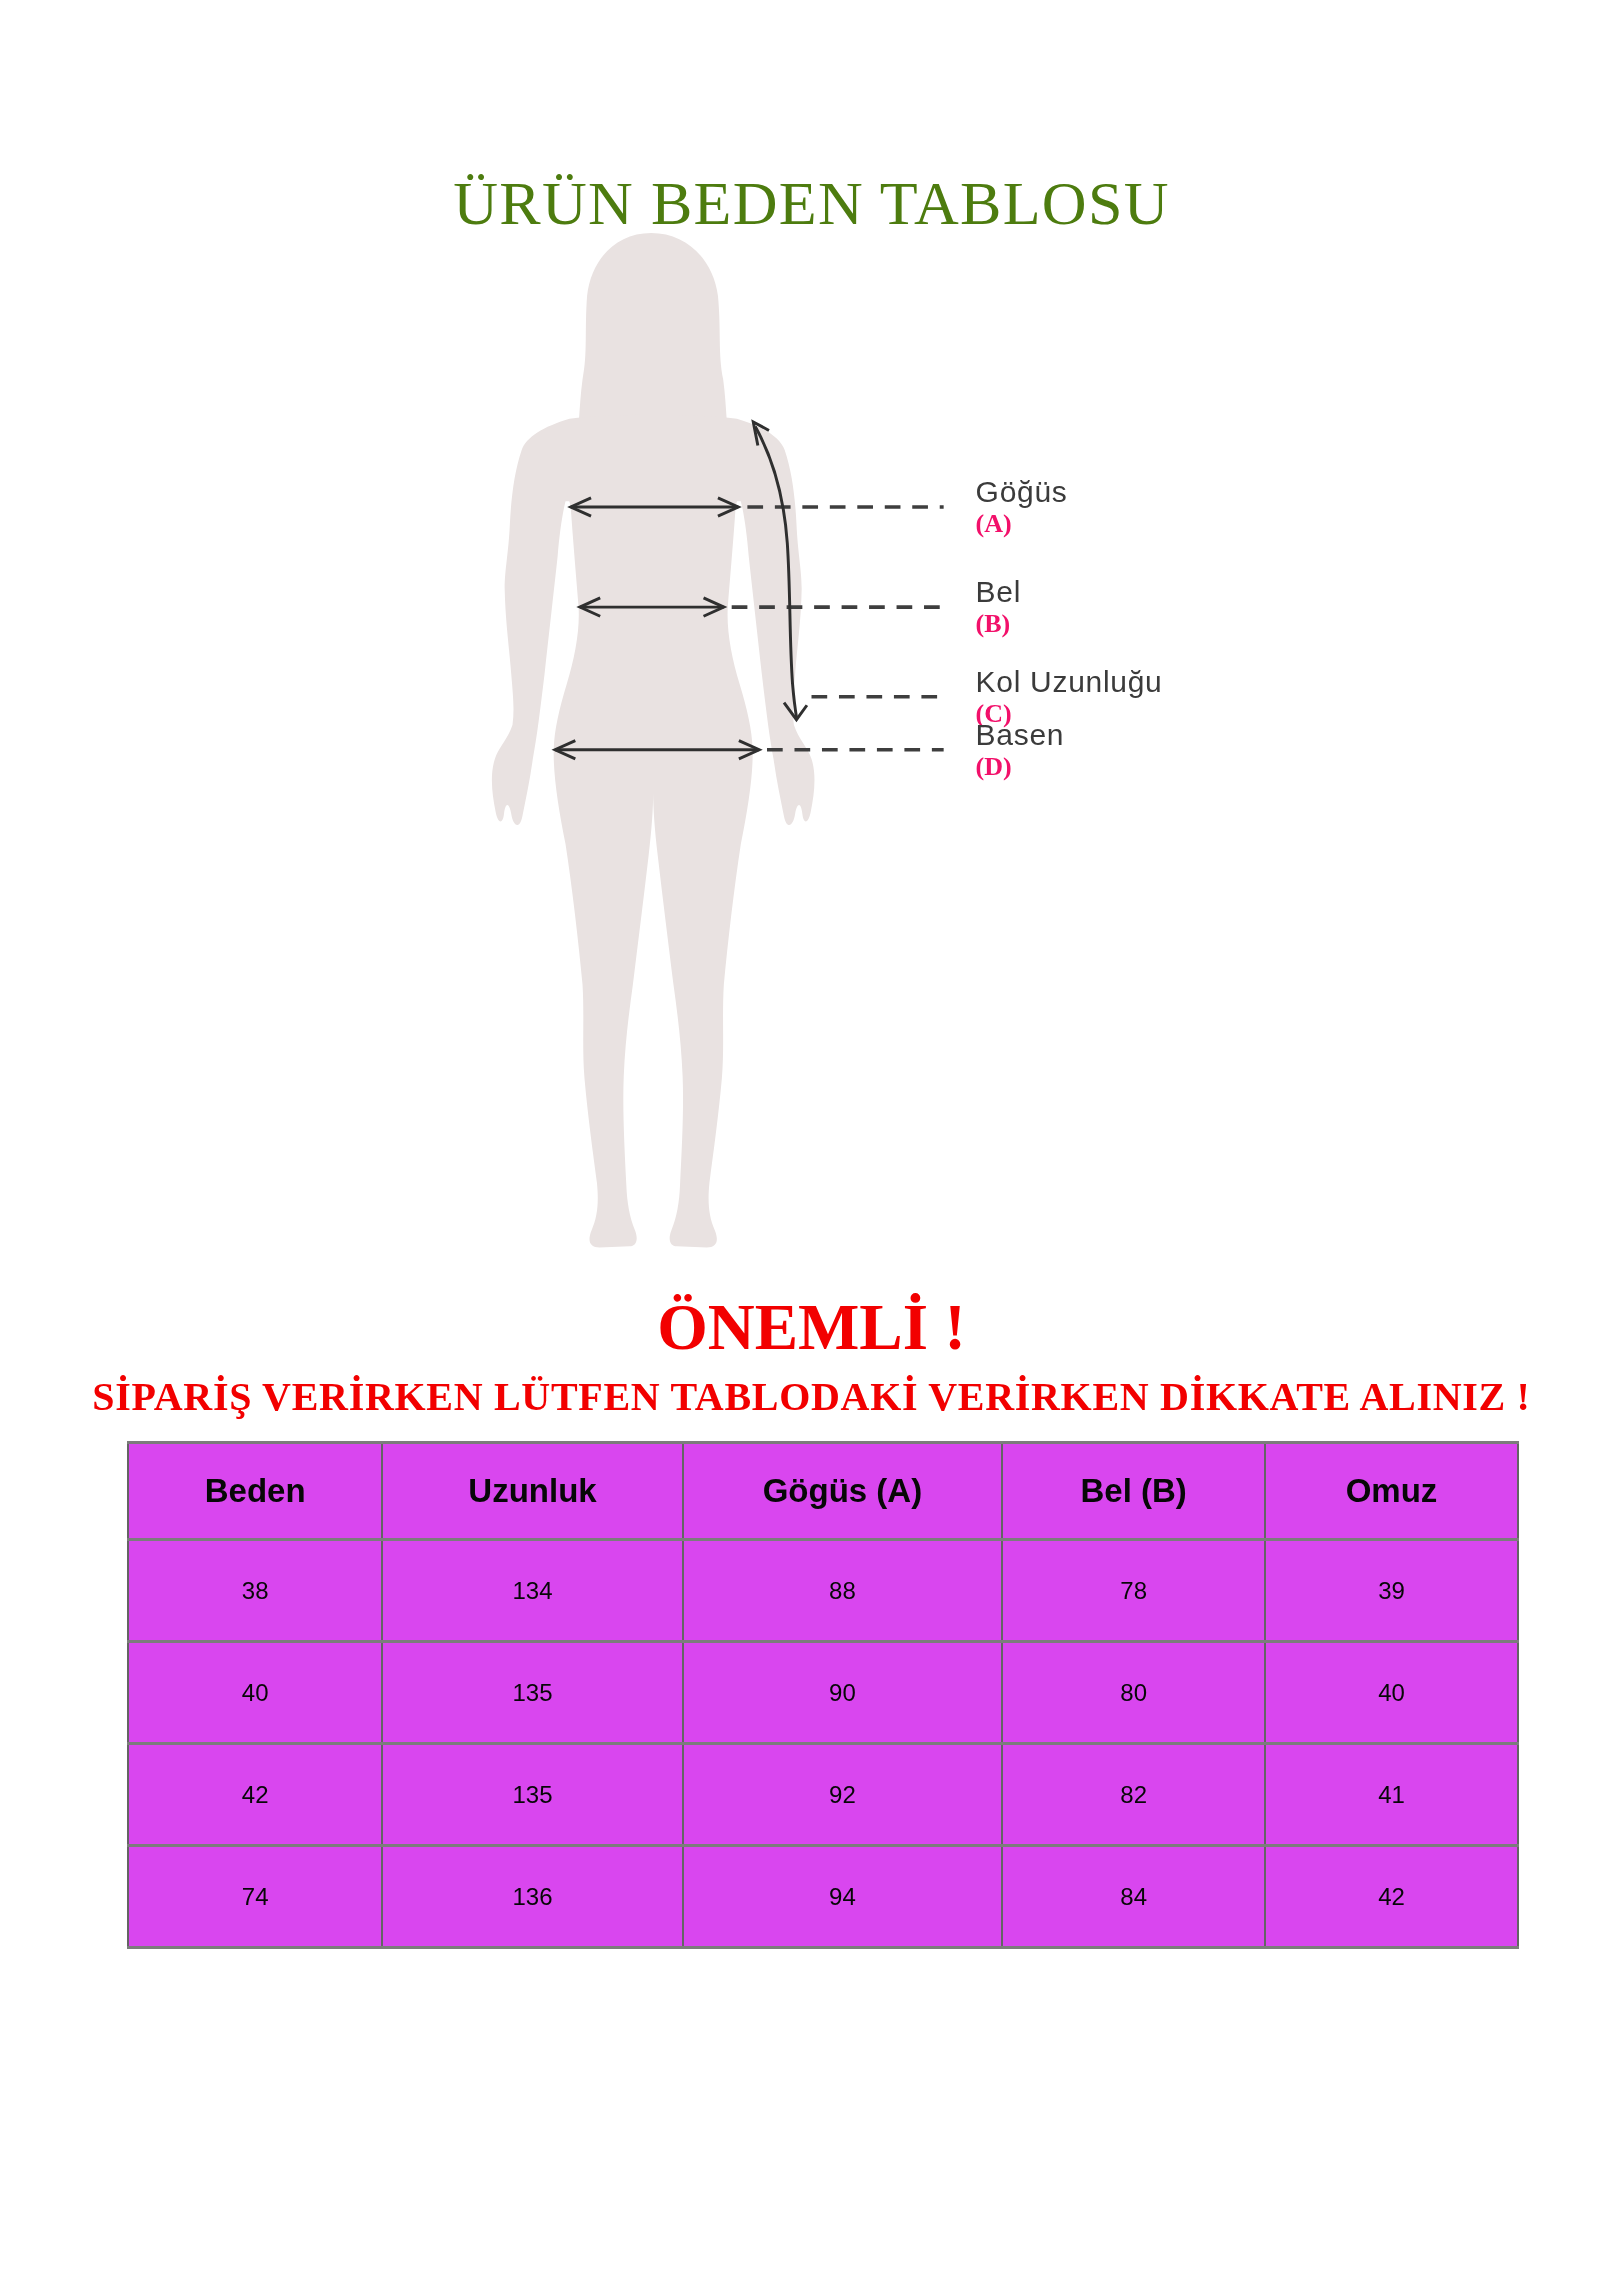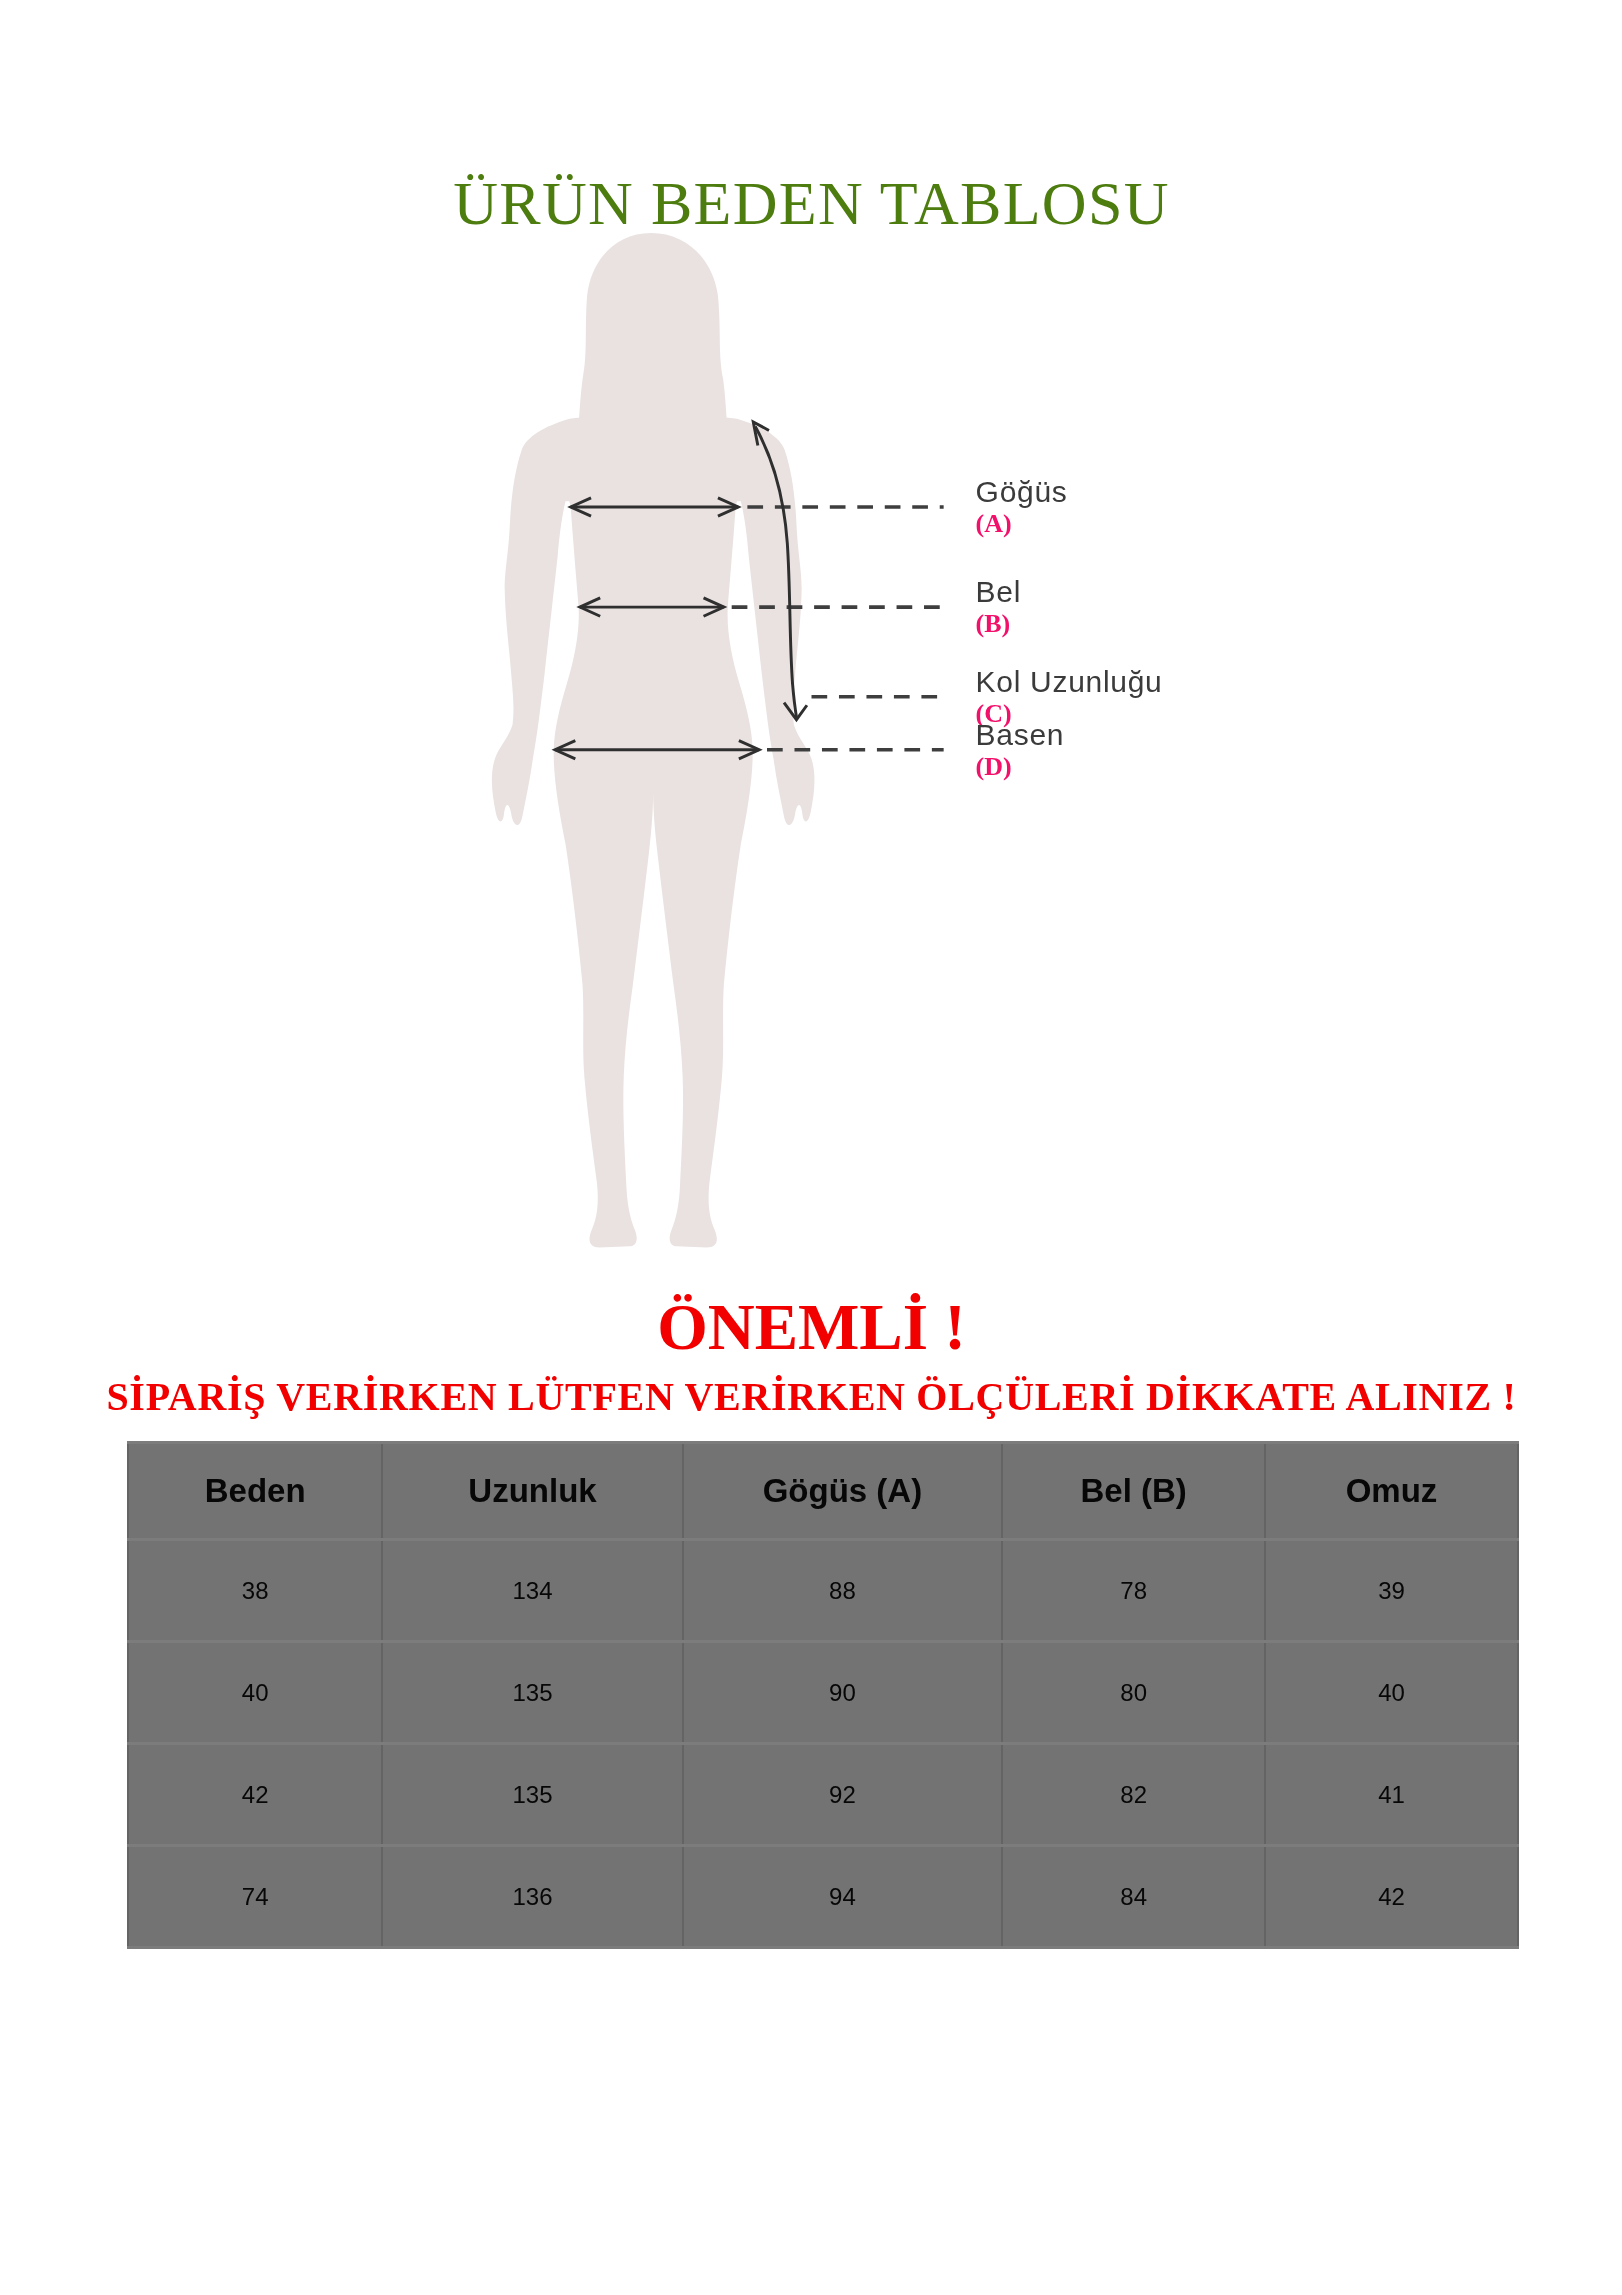--- a/index.html
+++ b/index.html
@@ -18,21 +18,21 @@
   .important-heading{position:absolute;top:1290px;left:0;width:100%;text-align:center;
         font-family:"Liberation Serif",serif;font-size:65px;font-weight:700;color:#f20000;}
   .warning-text{position:absolute;top:1373px;left:0;width:100%;text-align:center;
         font-family:"Liberation Serif",serif;font-size:40px;font-weight:700;color:#f20000;
         letter-spacing:0.7px;}
   table.size-table{position:absolute;left:127px;top:1441px;width:1392px;
         border-collapse:collapse;table-layout:fixed;}
   table.size-table th, table.size-table td{
         border-top:3.9px solid #7c7c7c;border-bottom:3.9px solid #7c7c7c;
         border-left:2px solid #646464;border-right:2px solid #646464;
-        text-align:center;vertical-align:middle;background:#737373;color:#070707;}
+        text-align:center;vertical-align:middle;background:#d946ef;color:#070707;}
   table.size-table th{height:92px;font-size:33px;font-weight:700;
         font-family:"Liberation Sans",sans-serif;}
   table.size-table td{height:97px;font-size:24px;font-weight:400;
         font-family:"Liberation Sans",sans-serif;}
 </style>
 </head>
 <body>
 
 <div class="page">
 
@@ -159,21 +159,21 @@
   <div class="mlabel" style="top:697px">
     <span class="mword">Kol Uzunluğu</span>
     <span class="mcode">(C)</span>
   </div>
   <div class="mlabel" style="top:750px">
     <span class="mword">Basen</span>
     <span class="mcode">(D)</span>
   </div>
 
   <div class="important-heading">ÖNEMLİ !</div>
-  <div class="warning-text">SİPARİŞ VERİRKEN LÜTFEN VERİRKEN ÖLÇÜLERİ DİKKATE ALINIZ !</div>
+  <div class="warning-text">SİPARİŞ VERİRKEN LÜTFEN TABLODAKİ VERİRKEN DİKKATE ALINIZ !</div>
 
   <table class="size-table">
     <colgroup>
       <col style="width:18.3%">
         <col style="width:21.6%">
         <col style="width:23.0%">
       <col style="width:18.9%">
         <col style="width:18.2%">
     </colgroup>
     <thead>

